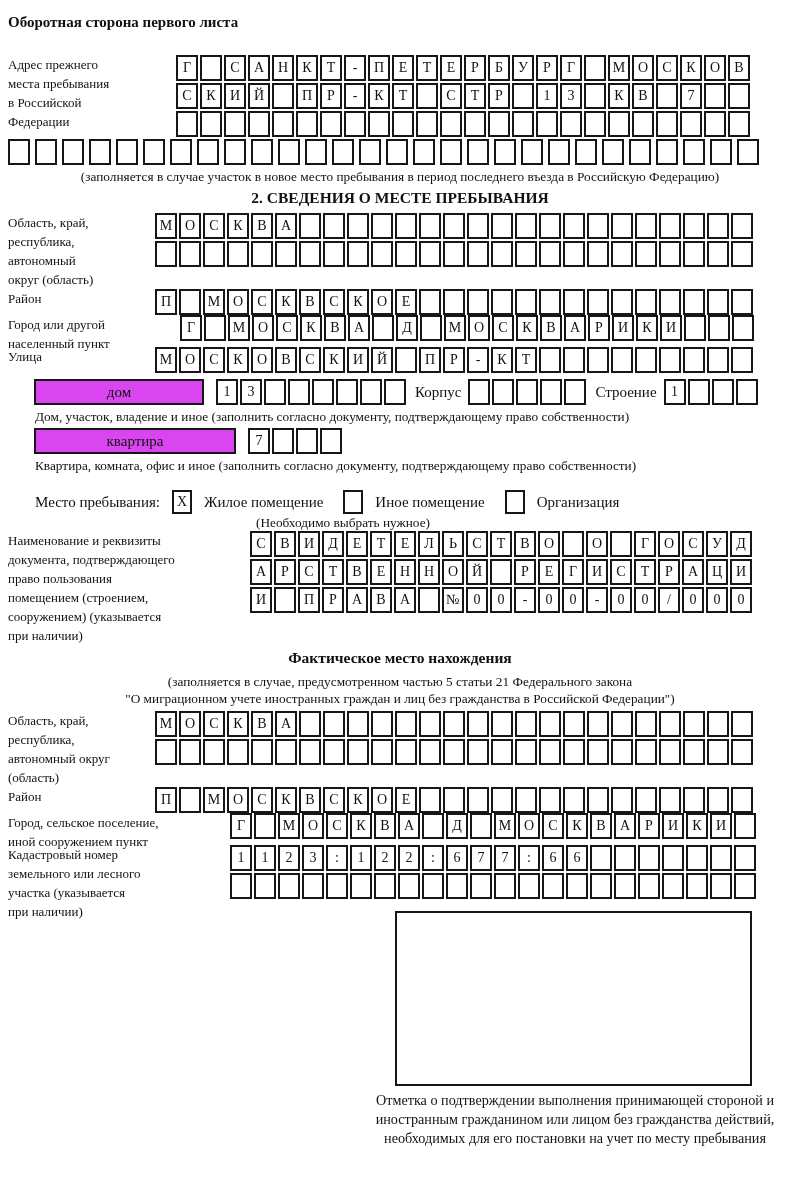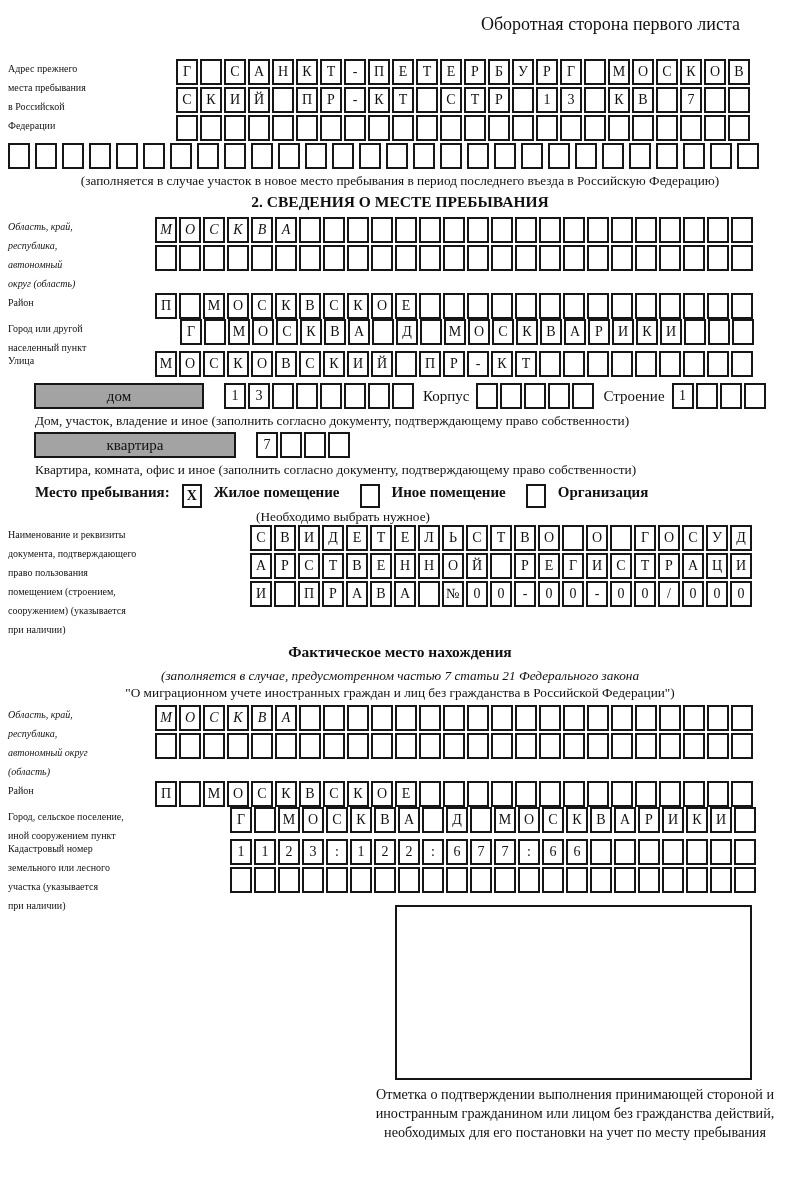--- a/index.html
+++ b/index.html
@@ -3,58 +3,58 @@
 <meta charset="utf-8">
 <style>
   html,body { margin:0; padding:0; background:#ffffff; }
   body {
     width:800px; height:1180px; overflow:hidden;
     color:#111; font-family:"Liberation Serif","DejaVu Serif",serif;
     font-size:15px;
   }
   .page { padding:6px 8px 0 8px; box-sizing:border-box; width:800px; }
 
-  .header-note { text-align:right; padding-right:52px; margin-top:8px; font-size:18px; }
+  .header-note { text-align:left; padding-right:52px; margin-top:8px; font-size:15px;font-weight:bold; }
 
   .frow { display:flex; align-items:flex-start; }
-  .flabel { white-space:pre-line; line-height:19px; font-size:10px; flex:none; }
+  .flabel { white-space:pre-line; line-height:19px; font-size:13px; flex:none; }
   .w147 { width:147px; } .w168 { width:168px; } .w172 { width:172px; }
   .w222 { width:222px; } .w242 { width:242px; }
 
   .gstack .grid { margin-bottom:2px; }
   .grid { display:flex; flex:none; }
   .cell {
     flex:none; box-sizing:border-box;
     width:22px; height:26px; margin-right:2px;
     border:2px solid #161616; background:#fff;
     display:flex; align-items:center; justify-content:center;
     font-size:14px; line-height:1;
   }
   .grid.wide .cell { margin-right:5px; }
 
   .cap { font-size:13.3px; line-height:17px; }
   .tc { text-align:center; }
   .ml27 { margin-left:27px; }
-  .mt3 { margin-top:3px; } .mt4 { margin-top:4px;font-style:italic; } .mt6 { margin-top:6px; }
+  .mt3 { margin-top:3px; } .mt4 { margin-top:4px; } .mt6 { margin-top:6px; }
   .mt8 { } .mt24 { margin-top:24px; }
   .h32 { height:32px; overflow:visible; }
   .h58 { height:58px; overflow:visible; }
 
   .h2 { font-weight:bold; font-size:15.5px; text-align:center; margin-top:2px; line-height:22px; }
 
   .irow { display:flex; align-items:flex-start; margin-left:26px; }
   .named-box {
     box-sizing:border-box; height:26px; border:2px solid #161616;
     display:flex; align-items:center; justify-content:center;
-    font-size:15px; flex:none; margin-right:20px; background:#a3a3a3;
+    font-size:15px; flex:none; margin-right:12px; background:#d946ef;
   }
   .bw170 { width:170px; } .bw202 { width:202px; }
   .ilabel { line-height:26px; padding:0 7px; flex:none; font-size:15px; }
 
-  .stay-row { display:flex; margin-top:6px;font-weight:bold; }
+  .stay-row { display:flex; align-items:center; margin-top:16px; }
   .stay-label { margin-right:12px; }
   .chk {
     flex:none; box-sizing:border-box; width:20px; height:24px;
     border:2px solid #161616; margin-right:12px;
     display:flex; align-items:center; justify-content:center; font-size:14px;
   }
   .opt { margin-right:20px; }
   .hint { margin-left:170px; width:330px; text-align:center; }
 
   .mark-box {
@@ -475,21 +475,21 @@
           <span class="cell">0</span>
           <span class="cell">/</span>
           <span class="cell">0</span>
           <span class="cell">0</span>
           <span class="cell">0</span>
         </div>
     </div>
   </div>
 
   <div class="h2">Фактическое место нахождения</div>
-  <div class="cap tc mt4">(заполняется в случае, предусмотренном частью 7 статьи 21 Федерального закона</div>
+  <div class="cap tc mt4">(заполняется в случае, предусмотренном частью 5 статьи 21 Федерального закона</div>
   <div class="cap tc">"О миграционном учете иностранных граждан и лиц без гражданства в Российской Федерации")</div>
 
   <div class="frow mt4">
     <div class="flabel w147">Область, край,
 республика,
 автономный округ
 (область)</div>
     <div class="gstack">
       <div class="grid">
           <span class="cell">М</span>

